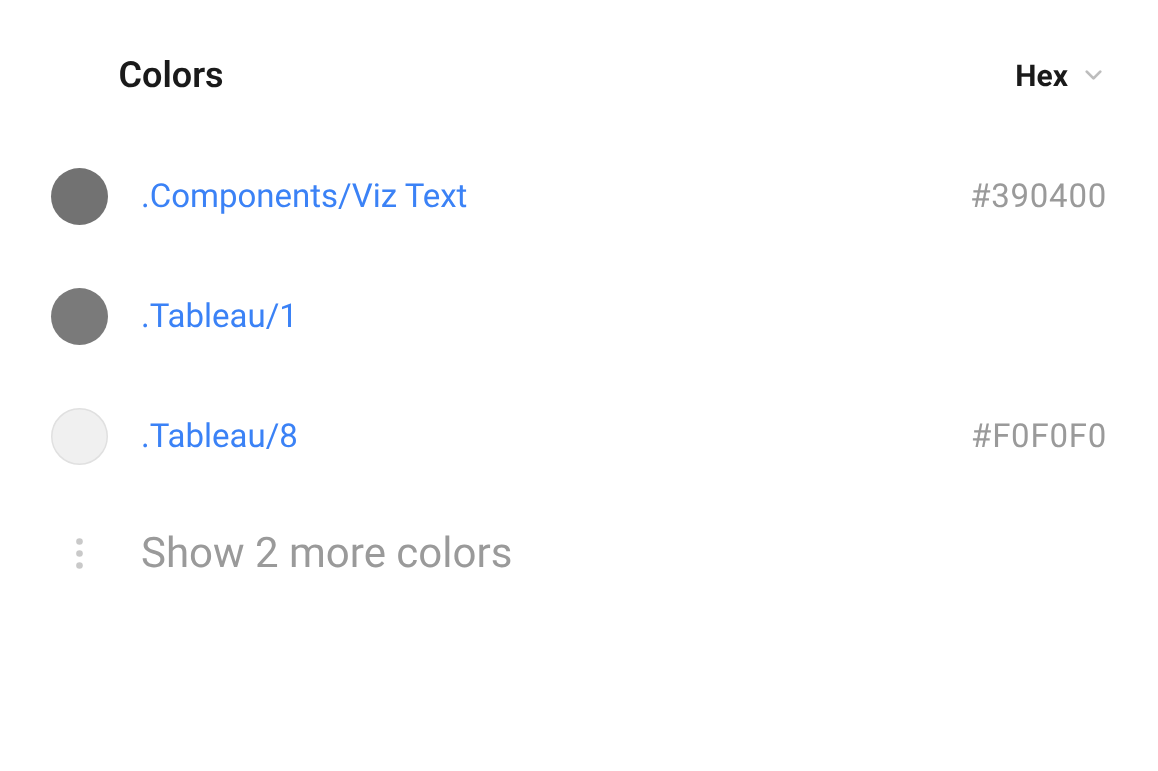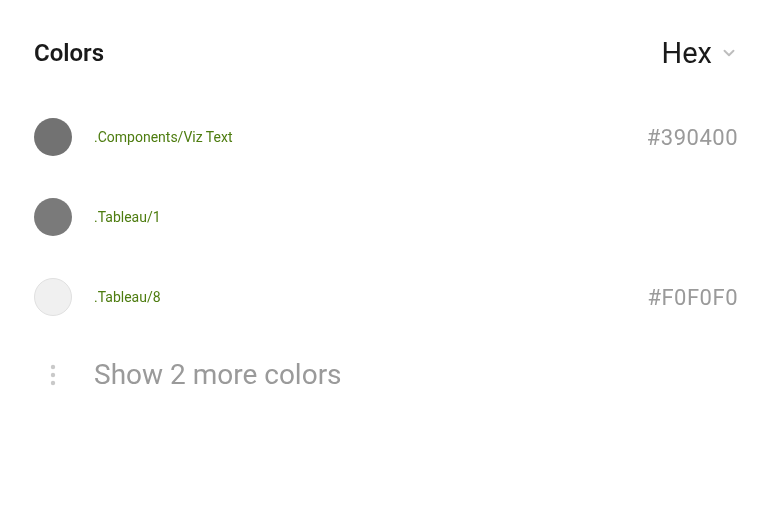--- a/index.html
+++ b/index.html
@@ -12,35 +12,36 @@
       background: #ffffff;
       width: 772px;
       height: 514px;
       padding: 36px 34px;
     }
     .header {
       display: flex;
       justify-content: space-between;
       align-items: center;
       margin-bottom: 48px;
+      margin-left: 45px;
     }
     .title {
       font-size: 24px;
       font-weight: 600;
       color: #1a1a1a;
     }
     .format-selector {
       display: flex;
       align-items: center;
       gap: 8px;
       cursor: pointer;
     }
     .format-label {
-      font-size: 29px;
-      font-weight: 400;
+      font-size: 20px;
+      font-weight: 700;
       color: #1a1a1a;
     }
     .chevron {
       display: inline-flex;
       align-items: center;
     }
     .color-list {
       display: flex;
       flex-direction: column;
       gap: 42px;
@@ -53,22 +54,22 @@
     .swatch {
       width: 38px;
       height: 38px;
       border-radius: 50%;
       flex-shrink: 0;
     }
     .swatch.bordered {
       border: 1px solid #e0e0e0;
     }
     .color-name {
-      font-size: 14px;
-      color: #4d7c0f;
+      font-size: 22px;
+      color: #3b82f6;
       flex: 1;
     }
     .color-value {
       font-size: 22px;
       color: #9a9a9a;
       letter-spacing: 0.5px;
     }
     .show-more-row {
       display: flex;
       align-items: center;

